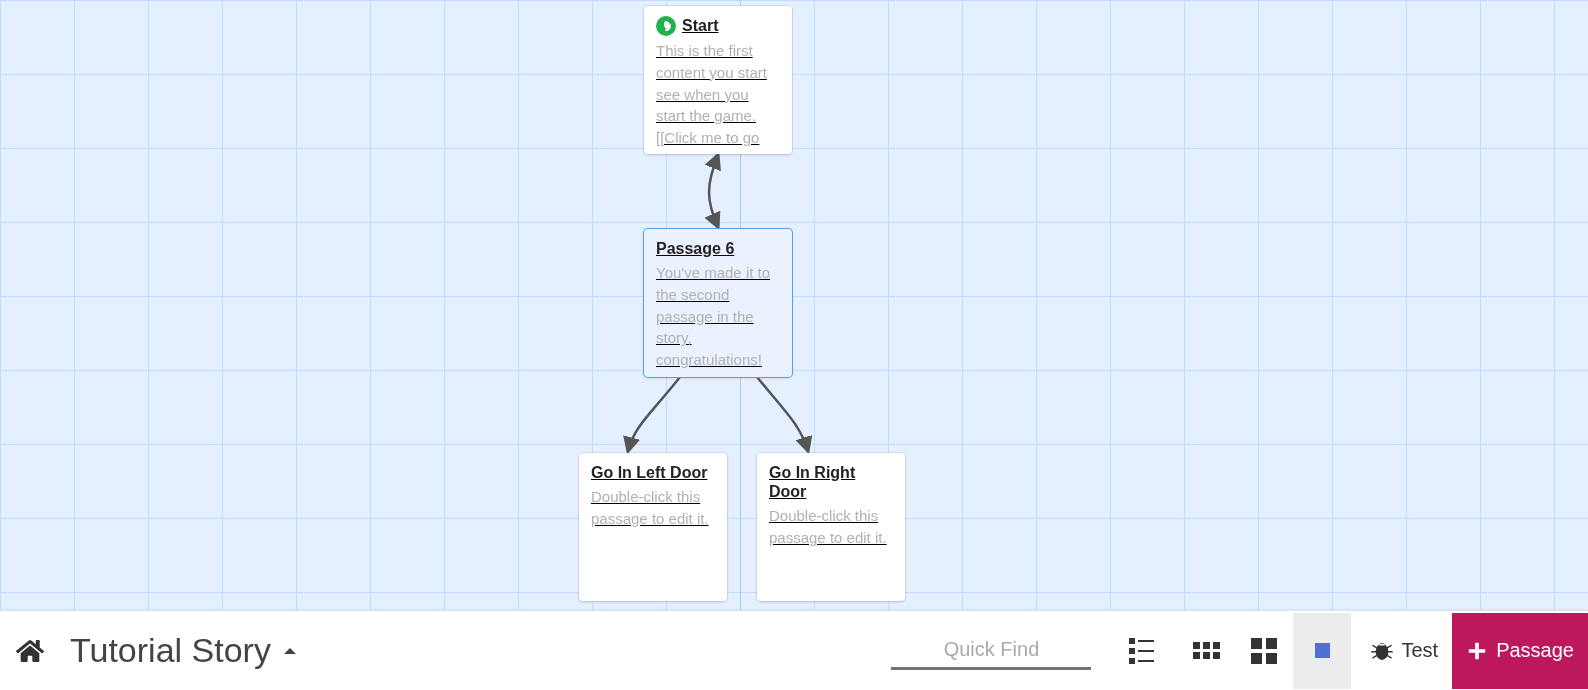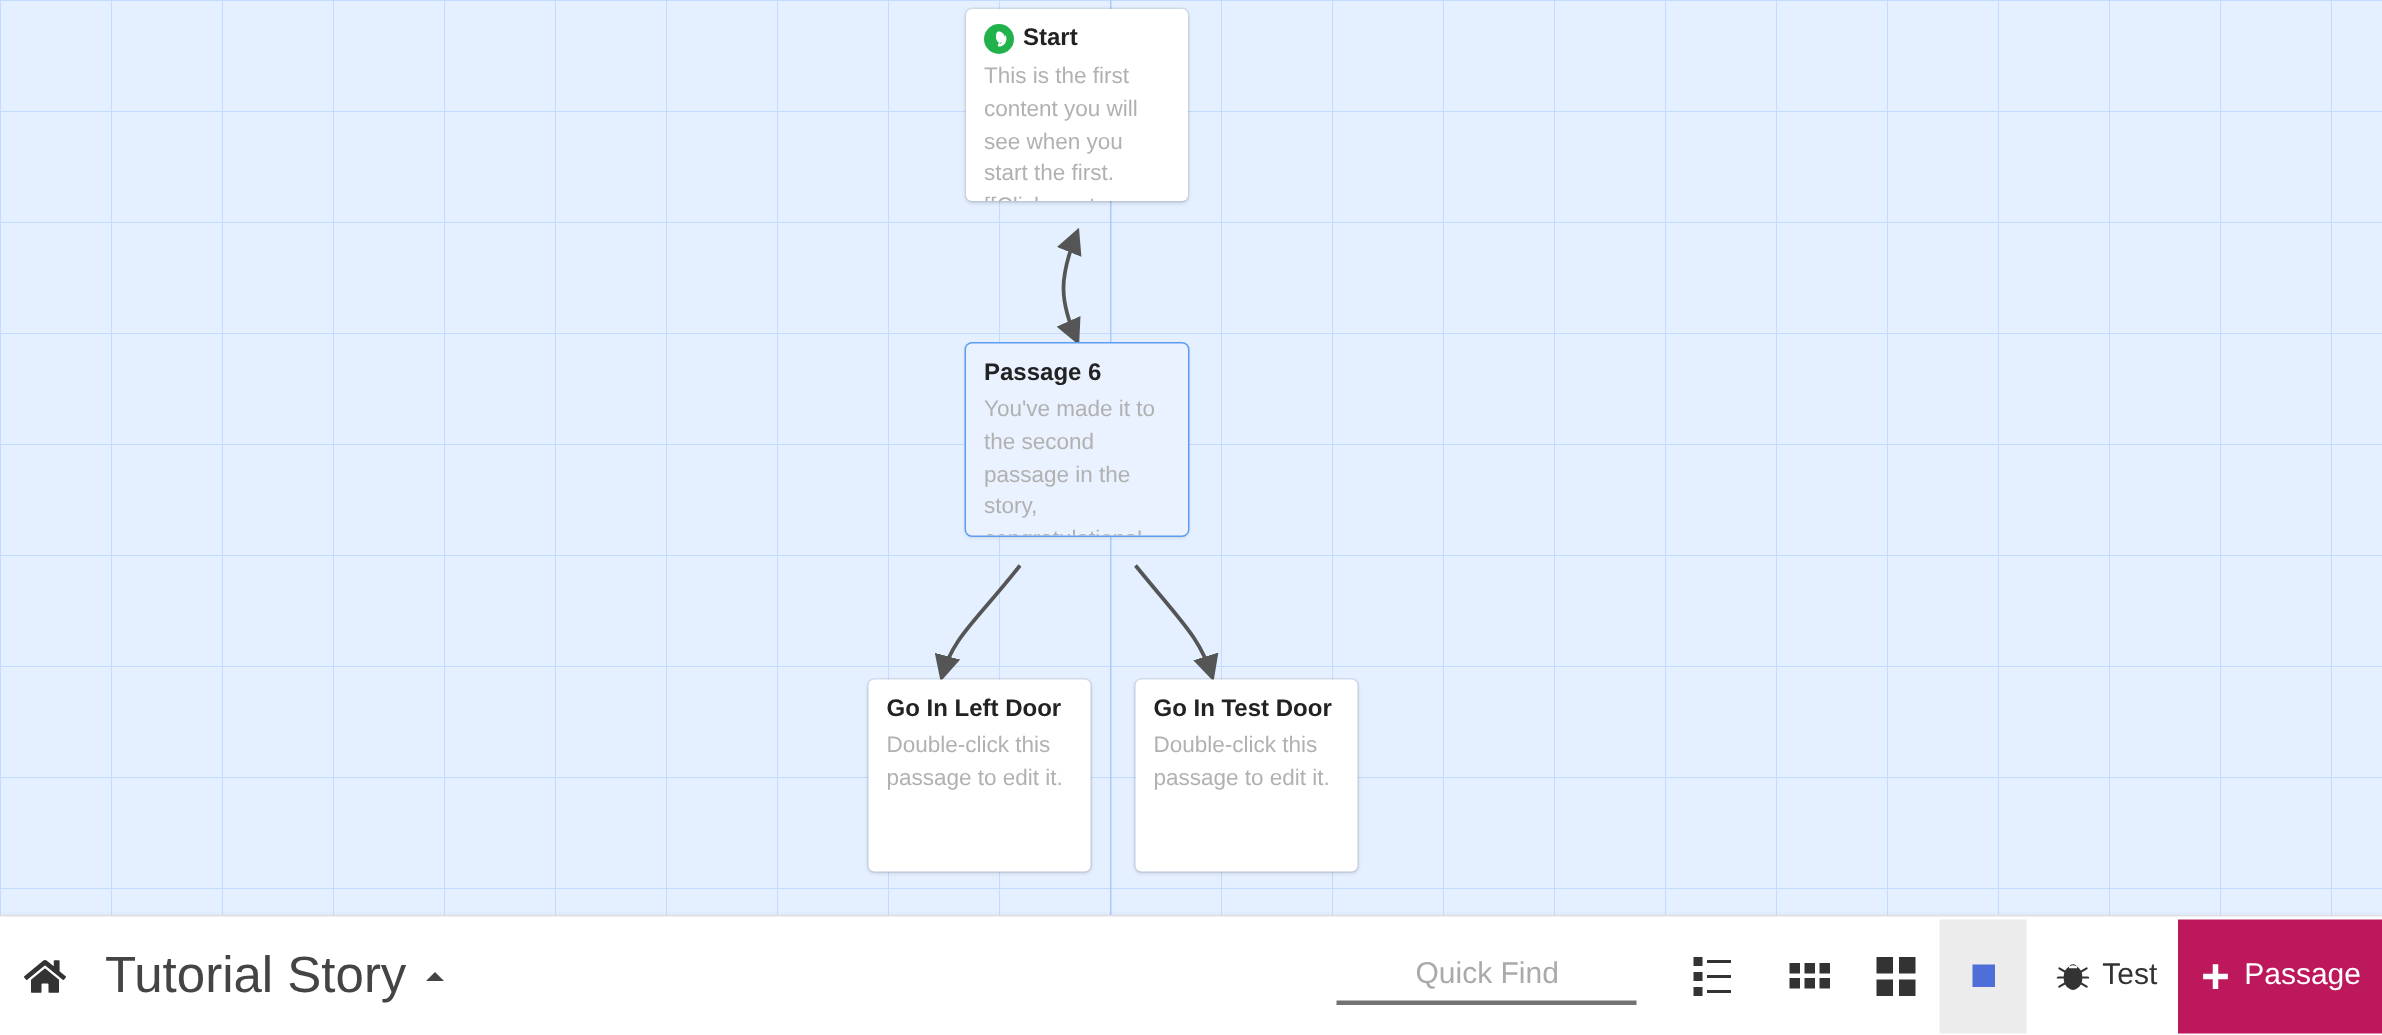--- a/index.html
+++ b/index.html
@@ -22,28 +22,29 @@
     top: 0; bottom: 0;
     left: 740px;
     width: 1px;
     background: #a9c9ff;
     z-index: 0;
   }
 
   .passage {
     position: absolute;
     width: 148px;
-    height: 128px;
+    height: 148px;
     background: #fff;
     border-radius: 4px;
     box-shadow: 0 1px 3px rgba(0,0,0,0.15), 0 0 0 1px rgba(0,0,0,0.06);
     padding: 10px 12px;
     overflow: hidden;
     z-index: 5;
     cursor: pointer;
+    text-decoration: underline;
   }
   .passage.selected {
     background: #eaf2ff;
     box-shadow: 0 0 0 1px #5b9df0, 0 1px 3px rgba(0,0,0,0.15);
   }
   .passage .title-row { display: flex; align-items: center; gap: 6px; margin-bottom: 4px; }
   .passage .title { font-weight: 700; font-size: 16px; color: #222; line-height: 1.2; }
   .passage .body { font-size: 15px; color: #b1b1b1; line-height: 1.45; }
 
   .start-icon {
@@ -140,40 +141,40 @@
   <div class="passage" style="left:644px; top:6px;">
     <div class="title-row">
       <span class="start-icon">
         <svg viewBox="0 0 24 24">
             <path d="M12 2c3 0 8 3 8 9 0 3-1 5-2 6l-3-1-3 3-1-3c-1-1-3-2-3-6 0-6 1-8 4-8zm2 6a2 2 0 1 0 0 0z"></path>
             <path d="M14 2c4 1 8 5 8 10 0 4-2 7-4 8l-2-2 2-4c0-5-2-10-4-12z" transform="rotate(45 12 12)"></path>
           </svg>
       </span>
       <span class="title">Start</span>
     </div>
-    <div class="body">This is the first content you will see when you start the first. [[Click me to go</div>
+    <div class="body">This is the first content you start see when you start the game. [[Click me to go</div>
   </div>
 
   <div class="passage selected" style="left:644px; top:229px;">
     <div class="title-row">
       <span class="title">Passage 6</span>
     </div>
     <div class="body">You've made it to the second passage in the story, congratulations!</div>
   </div>
 
   <div class="passage" style="left:532px; top:453px;margin-left:47px;">
     <div class="title-row">
       <span class="title">Go In Left Door</span>
     </div>
     <div class="body">Double-click this passage to edit it.</div>
   </div>
 
   <div class="passage" style="left:757px; top:453px;">
     <div class="title-row">
-      <span class="title">Go In Test Door</span>
+      <span class="title">Go In Right Door</span>
     </div>
     <div class="body">Double-click this passage to edit it.</div>
   </div>
 
 </div>
 
 <div class="toolbar">
   <div class="home-btn">
     <svg viewBox="0 0 576 512">
         <path d="M280.37 148.26L96 300.11V464a16 16 0 0016 16h112a16 16 0 0016-16V368a16 16 0 0116-16h64a16 16 0 0116 16v96a16 16 0 0016 16h112a16 16 0 0016-16V300.11L295.63 148.26a12 12 0 00-15.26 0zM571.6 251.47L488 182.56V44a12 12 0 00-12-12h-56a12 12 0 00-12 12v72.61L318.47 43a48 48 0 00-61 0L4.34 251.47a12 12 0 00-1.6 16.9l25.5 31A12 12 0 0045.15 301l235.22-193.74a12 12 0 0115.26 0L530.85 301a12 12 0 0016.91-1.6l25.5-31a12 12 0 00-1.66-16.93z"></path>

